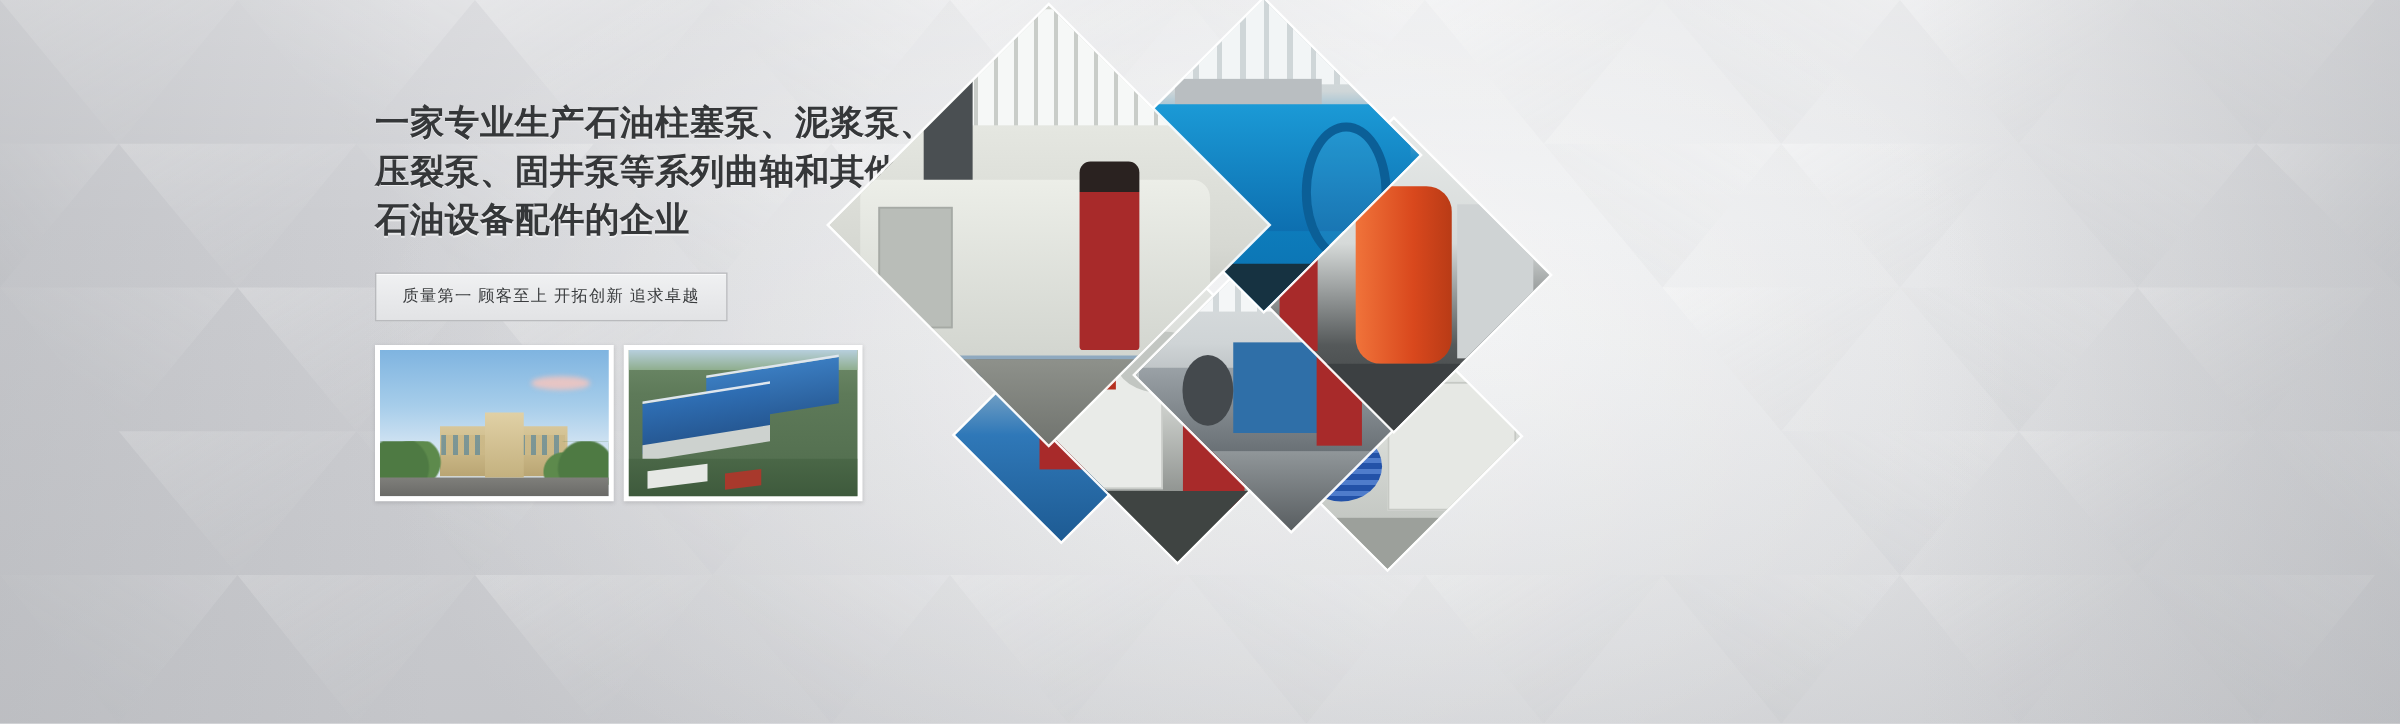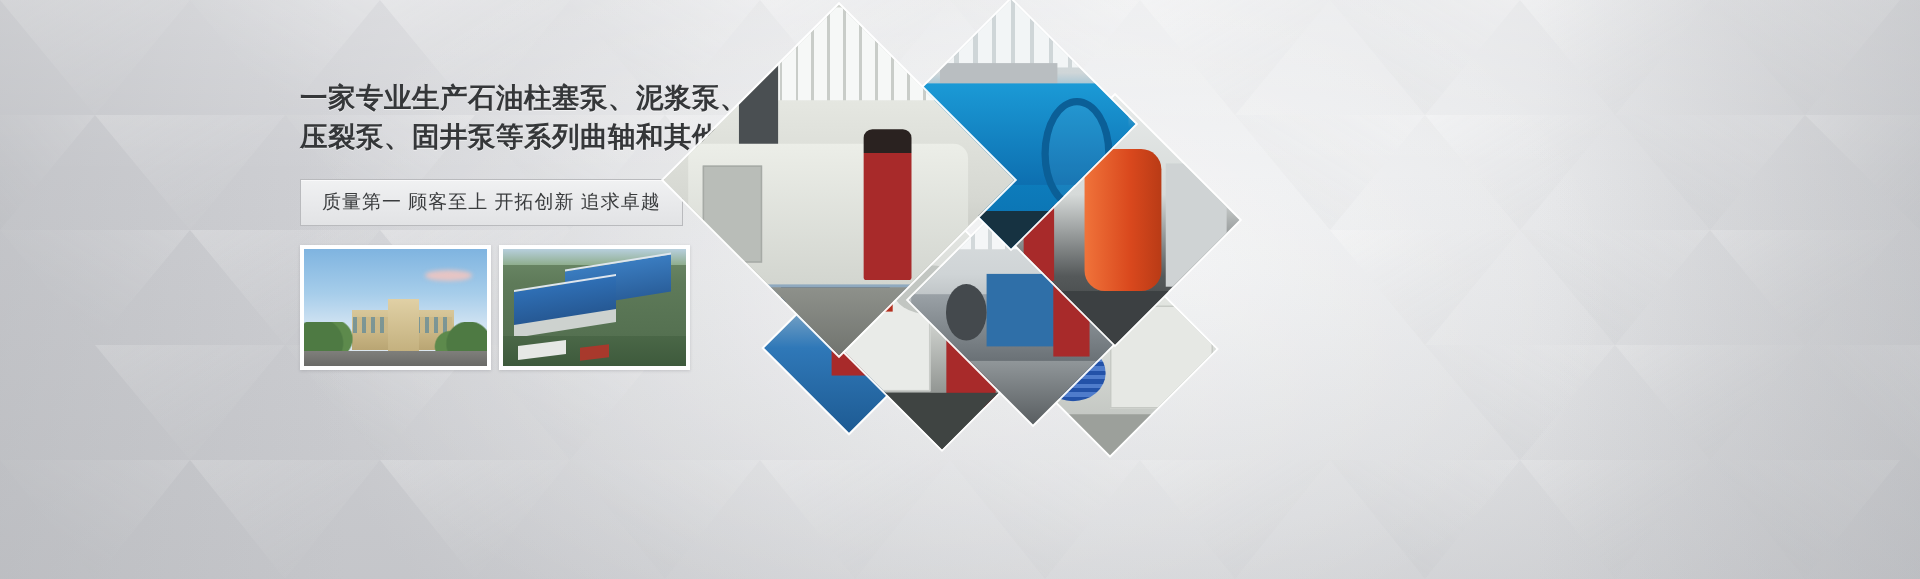--- a/index.html
+++ b/index.html
@@ -32,21 +32,21 @@
   }
   .headline div{text-shadow:0 1px 0 rgba(255,255,255,.55);}
 
   .slogan-box{
     margin-top:23px;display:inline-block;
     border:1px solid #b9babd;
     background:linear-gradient(to bottom,#f0f1f2 0%,#e8e9eb 55%,#e2e3e5 100%);
     padding:9px 21px 10px 21px;
     box-shadow:0 1px 0 rgba(255,255,255,.6) inset;
   }
-  .slogan{color:#3a3c3e;font-size:19px;letter-spacing:1px;white-space:nowrap;}
+  .slogan{color:#3a3c3e;font-size:13px;letter-spacing:1px;white-space:nowrap;}
 
   .photos{margin-top:19px;display:flex;gap:8px;}
   .photo{
     width:191px;height:125px;background:#fff;padding:4px;
     box-shadow:0 1px 3px rgba(90,92,96,.22);
     box-sizing:border-box;
   }
   .photo .inner{width:100%;height:100%;overflow:hidden;position:relative;}
 
   
@@ -272,20 +272,21 @@
     </g>
   </svg>
 
   <div class="vignette"></div>
 
   <div class="left">
 
     <div class="headline">
       <div>一家专业生产石油柱塞泵、泥浆泵、</div>
       <div>压裂泵、固井泵等系列曲轴和其他</div>
+      <div>石油设备配件的企业</div>
     </div>
 
     <div class="slogan-box">
       <div class="slogan">质量第一  顾客至上  开拓创新  追求卓越</div>
     </div>
 
     <div class="photos">
 
       <div class="photo">
         <div class="inner bldg">

